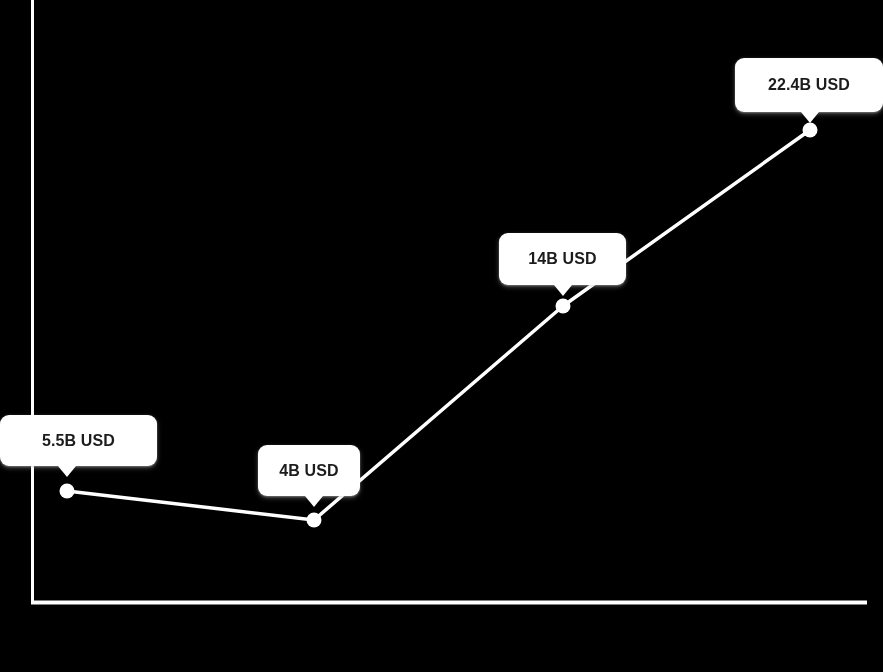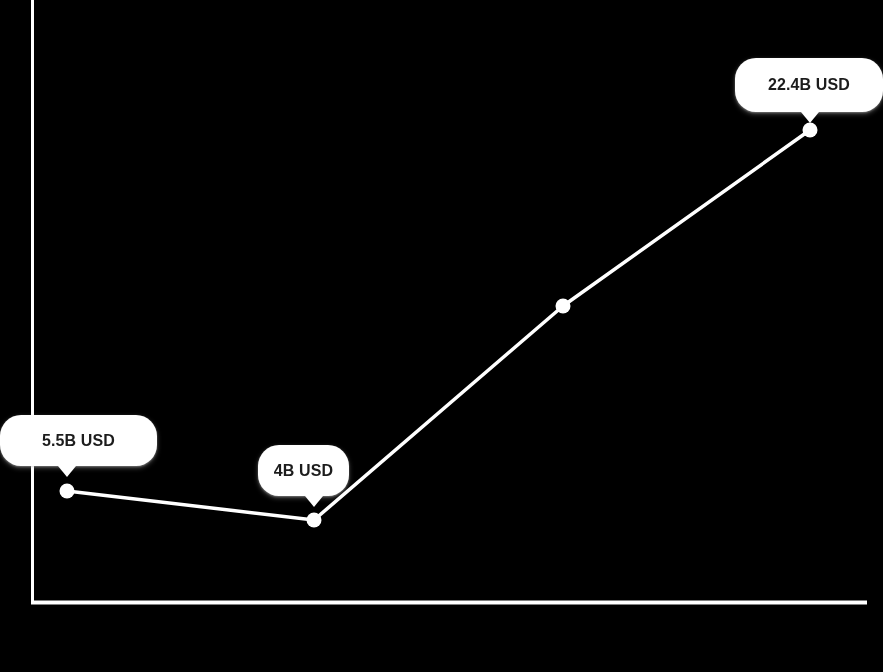--- a/index.html
+++ b/index.html
@@ -19,21 +19,21 @@
     position: absolute;
     left: 0;
     top: 0;
     width: 883px;
     height: 672px;
     display: block;
   }
   .tooltip-label {
     position: absolute;
     background: #ffffff;
-    border-radius: 21px;
+    border-radius: 9px;
     box-shadow: 0 2px 5px rgba(255,255,255,0.28), 0 1px 2px rgba(160,160,160,0.45);
     display: flex;
     align-items: center;
     justify-content: center;
     box-sizing: border-box;
     padding: 0 8px;
   }
   .tooltip-text {
     color: #1c1c1c;
     font-size: 16px;
@@ -70,24 +70,28 @@
     <circle cx="314" cy="520" r="7.5" fill="#ffffff"></circle>
     <circle cx="563" cy="306" r="7.5" fill="#ffffff"></circle>
     <circle cx="810" cy="130" r="7.5" fill="#ffffff"></circle>
   </svg>
 
   <div class="tooltip-label" style="left:0px; top:415px; width:157px; height:51px;">
     <span class="tooltip-text">5.5B USD</span>
     <span class="tooltip-arrow" style="left:67px;"></span>
   </div>
 
-  <div class="tooltip-label" style="left:258px; top:445px; width:91px; height:51px;">
+  <div class="tooltip-label" style="left:258px; top:445px; width:102px; height:51px;">
     <span class="tooltip-text">4B USD</span>
     <span class="tooltip-arrow" style="left:56px;"></span>
   </div>
 
+  <div class="tooltip-label" style="left:499px; top:233px; width:127px; height:52px;">
+    <span class="tooltip-text">14B USD</span>
+    <span class="tooltip-arrow" style="left:64px;"></span>
+  </div>
 
   <div class="tooltip-label" style="left:735px; top:58px; width:148px; height:54px;">
     <span class="tooltip-text">22.4B USD</span>
     <span class="tooltip-arrow" style="left:75px;"></span>
   </div>
 
 </div>
 
 </body></html>

